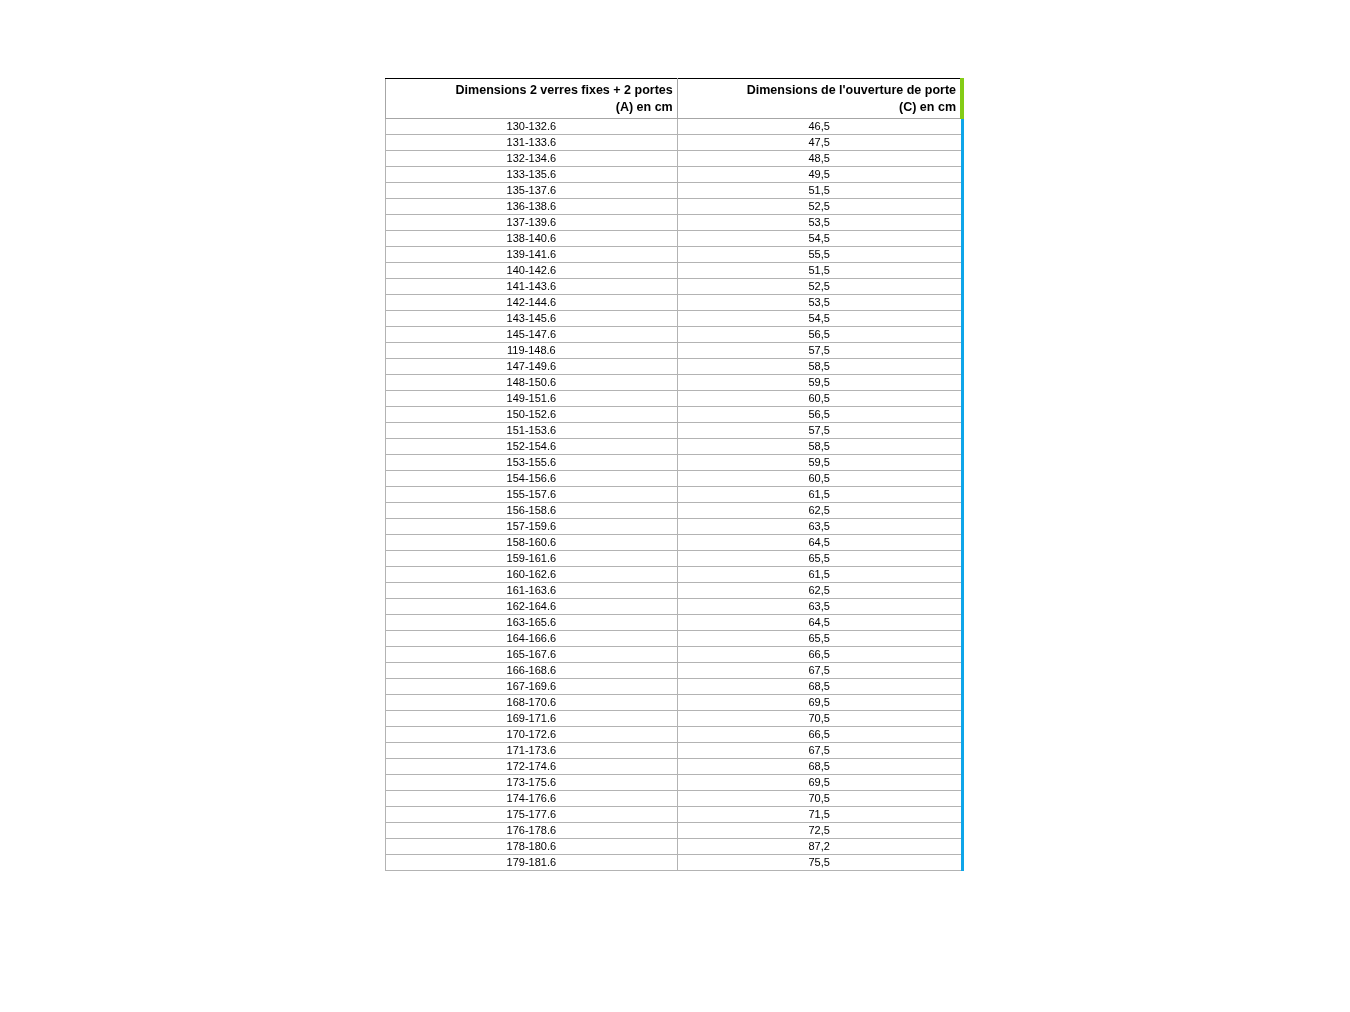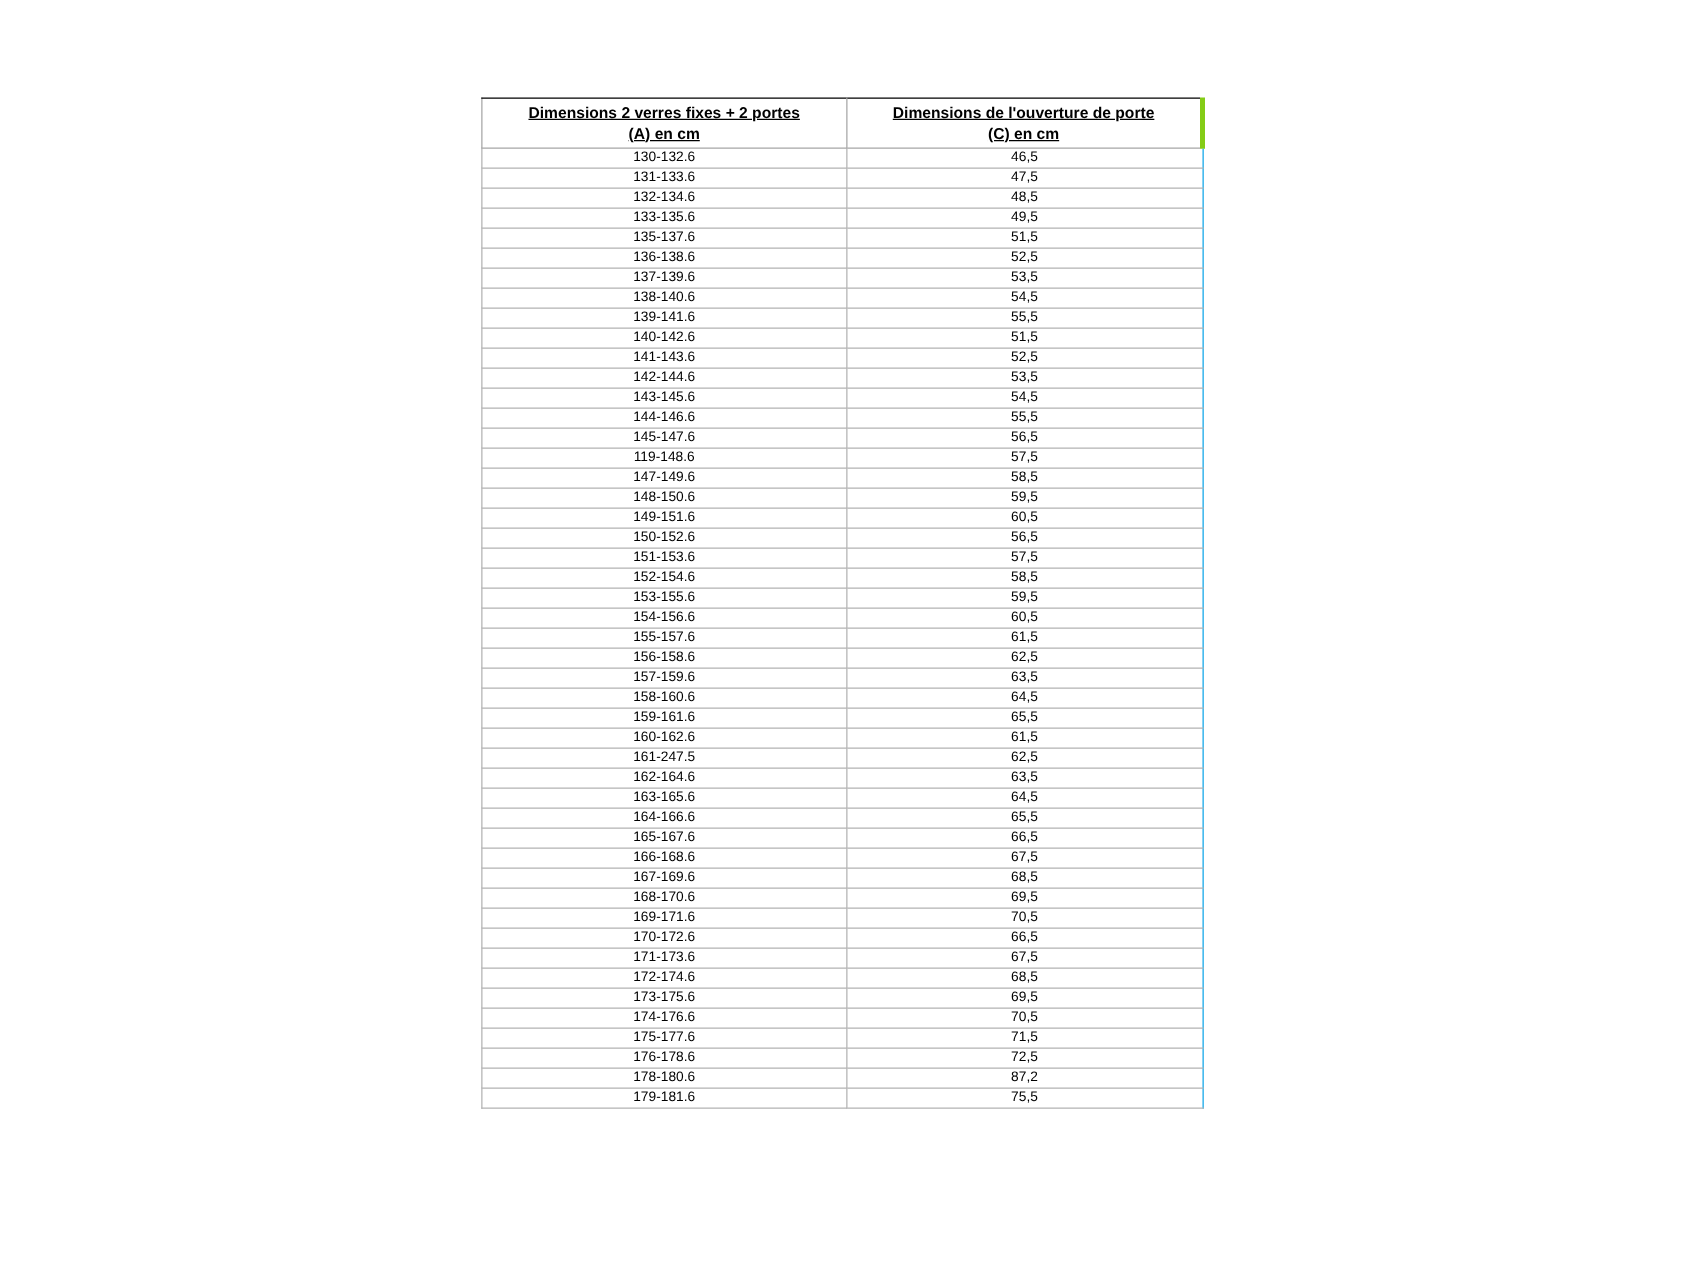--- a/index.html
+++ b/index.html
@@ -31,45 +31,44 @@
     border-top: 1px solid #000000;
     border-right: 1px solid #000000;
     border-left: 1px solid #a6a6a6;
     border-bottom: 1px solid #a6a6a6;
   }
   table.dim-table th {
     border: 1px solid #a6a6a6;
     border-top: 1px solid #000000;
     font-size: 12.5px;
     font-weight: bold;
-    text-align: center;
+    text-align: right;
     vertical-align: middle;
     height: 39px;
     line-height: 1.3;
     padding: 0 4px;
     background: #ffffff;
-    text-decoration: underline;
   }
   table.dim-table th:last-child {
     border-right: 4px solid #84cc16;
   }
   table.dim-table td {
     border: 1px solid #b3b3b3;
     font-size: 11px;
     text-align: center;
     vertical-align: middle;
     height: 15px;
     line-height: 15px;
     padding: 0 2px;
     background: #ffffff;
     white-space: nowrap;
     overflow: hidden;
   }
   table.dim-table td:last-child {
-    border-right: 1px solid #0ea5e9;
+    border-right: 3px solid #0ea5e9;
   }
   .hdr-line {
     display: block;
   }
   col.col-a { width: 50.6%; }
   col.col-c { width: 49.4%; }
 </style>
 </head>
 <body>
 
@@ -139,24 +138,20 @@
           </tr>
           <tr>
             <td>142-144.6</td>
             <td>53,5</td>
           </tr>
           <tr>
             <td>143-145.6</td>
             <td>54,5</td>
           </tr>
           <tr>
-            <td>144-146.6</td>
-            <td>55,5</td>
-          </tr>
-          <tr>
             <td>145-147.6</td>
             <td>56,5</td>
           </tr>
           <tr>
             <td>119-148.6</td>
             <td>57,5</td>
           </tr>
           <tr>
             <td>147-149.6</td>
             <td>58,5</td>
@@ -207,21 +202,21 @@
           </tr>
           <tr>
             <td>159-161.6</td>
             <td>65,5</td>
           </tr>
           <tr>
             <td>160-162.6</td>
             <td>61,5</td>
           </tr>
           <tr>
-            <td>161-247.5</td>
+            <td>161-163.6</td>
             <td>62,5</td>
           </tr>
           <tr>
             <td>162-164.6</td>
             <td>63,5</td>
           </tr>
           <tr>
             <td>163-165.6</td>
             <td>64,5</td>
           </tr>

